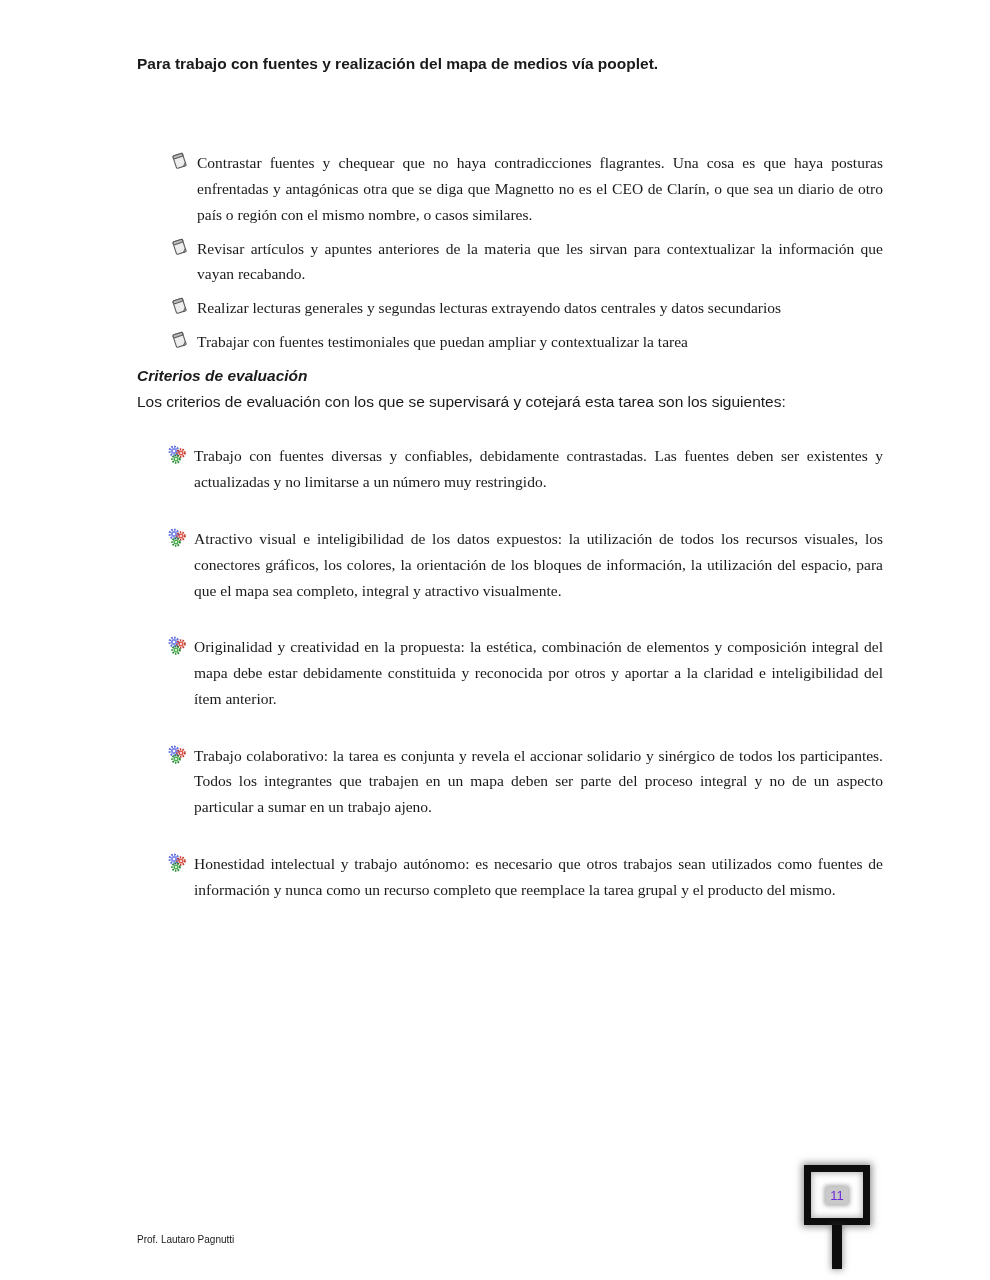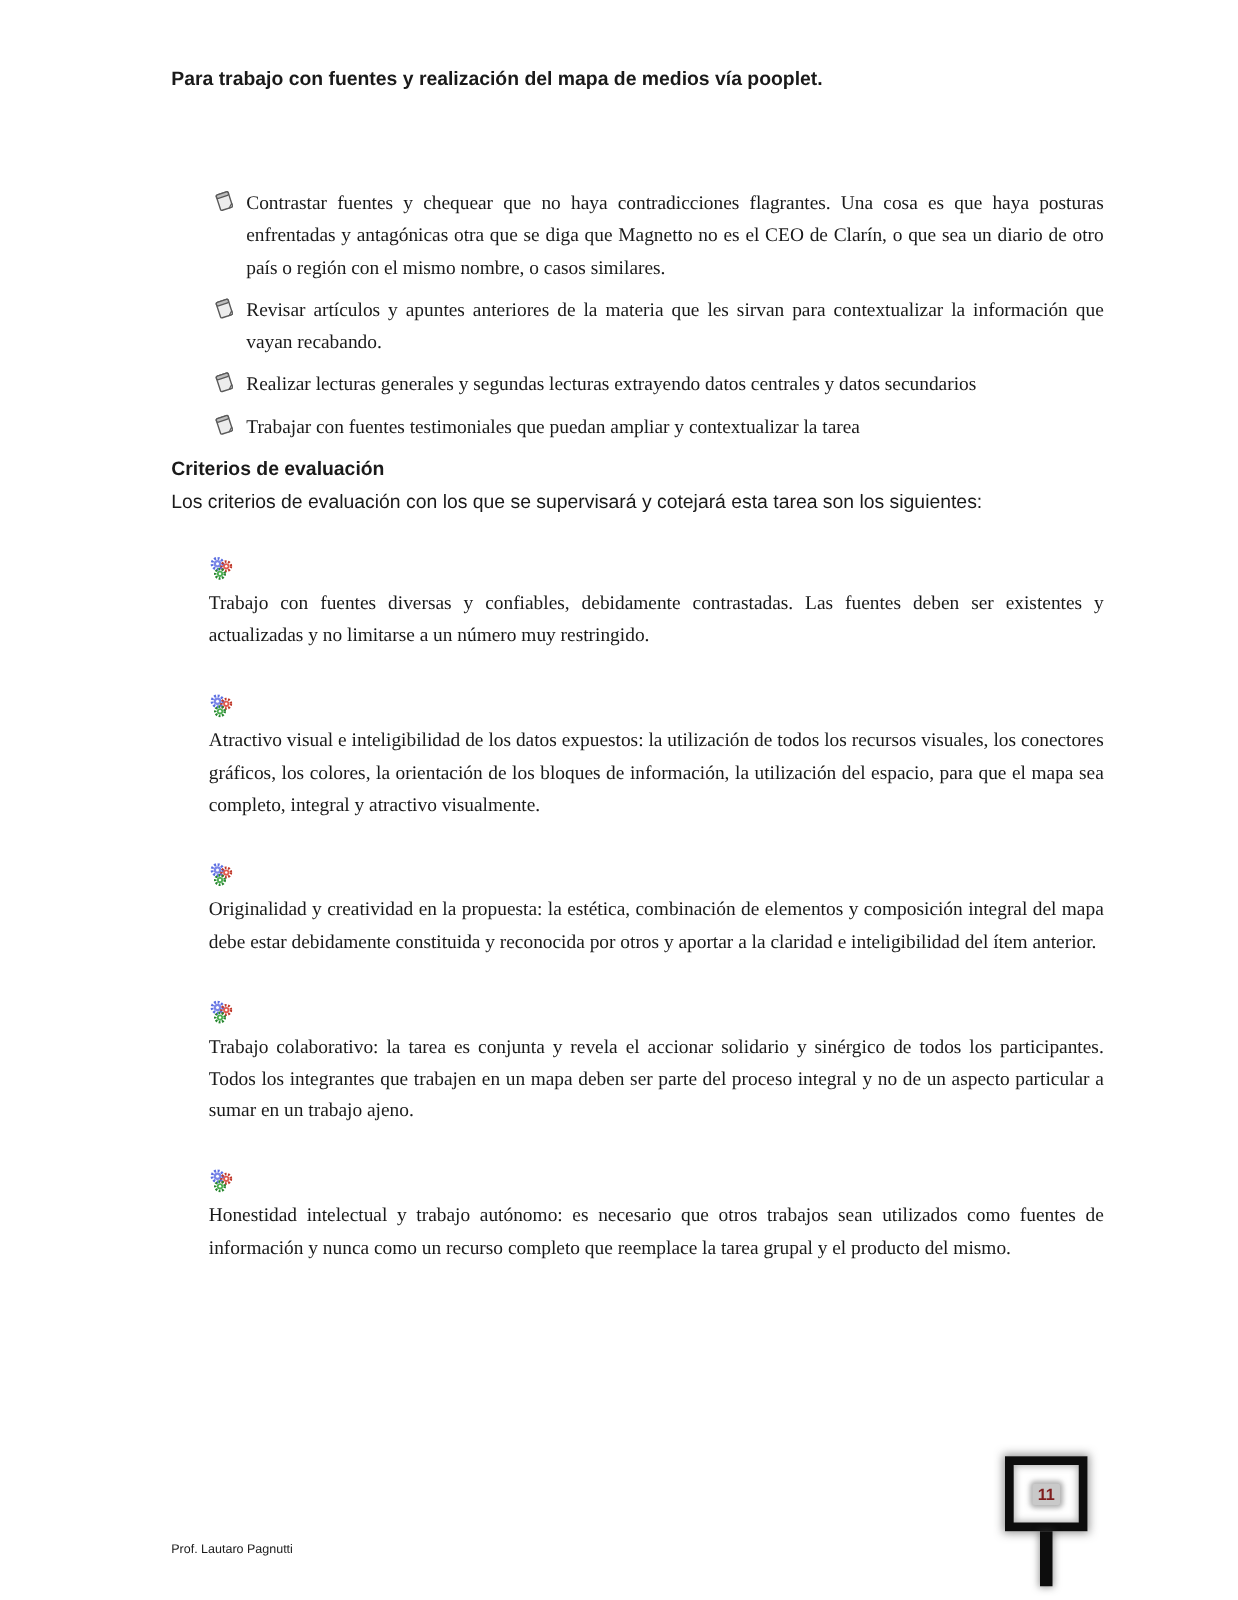--- a/index.html
+++ b/index.html
@@ -26,36 +26,37 @@
     margin-bottom: 76px;
   }
   ul { list-style: none; }
   li.item {
     display: flex;
     align-items: flex-start;
   }
   ul.notes { padding-left: 33px; }
   ul.notes li.item { margin-bottom: 8px; }
   ul.criteria { padding-left: 30px; }
-  ul.criteria li.item { margin-bottom: 31px; flex-direction: column; }
+  ul.criteria li.item { margin-bottom: 31px; }
   .icon-cell {
     flex: 0 0 27px;
     padding-top: 2px;
   }
   li.item p {
     flex: 1;
     font-size: 15.5px;
     line-height: 25.8px;
     text-align: justify;
     font-family: Liberation Serif, serif;
   }
   .section-heading {
     font-size: 15.5px;
     font-weight: 700;
     line-height: 25.8px;
+    font-style: italic;
   }
   .section-intro {
     font-size: 15.5px;
     line-height: 25.8px;
     margin-bottom: 29px;
   }
   .footer-text {
     position: absolute;
     left: 137px;
     top: 1234px;
@@ -76,22 +77,22 @@
     margin: 0 auto;
     background: #ffffff;
     border: 7px solid #0d0d0d;
     box-shadow: 0 0 7px 2px rgba(60,60,60,0.55), inset 0 0 6px 1px rgba(80,80,80,0.45);
     display: flex;
     align-items: center;
     justify-content: center;
   }
   .badge-box span {
     font-size: 13px;
-    font-weight: 700;
-    color: #7f1d1d;
+    font-weight: 400;
+    color: #6d28d9;
     background: #c9c9c9;
     padding: 1px 4px;
     border-radius: 2px;
     box-shadow: 0 0 4px 2px rgba(120,120,120,0.6);
   }
   .badge-stem {
     width: 10px;
     height: 44px;
     margin: 0 auto;
     background: #0d0d0d;

